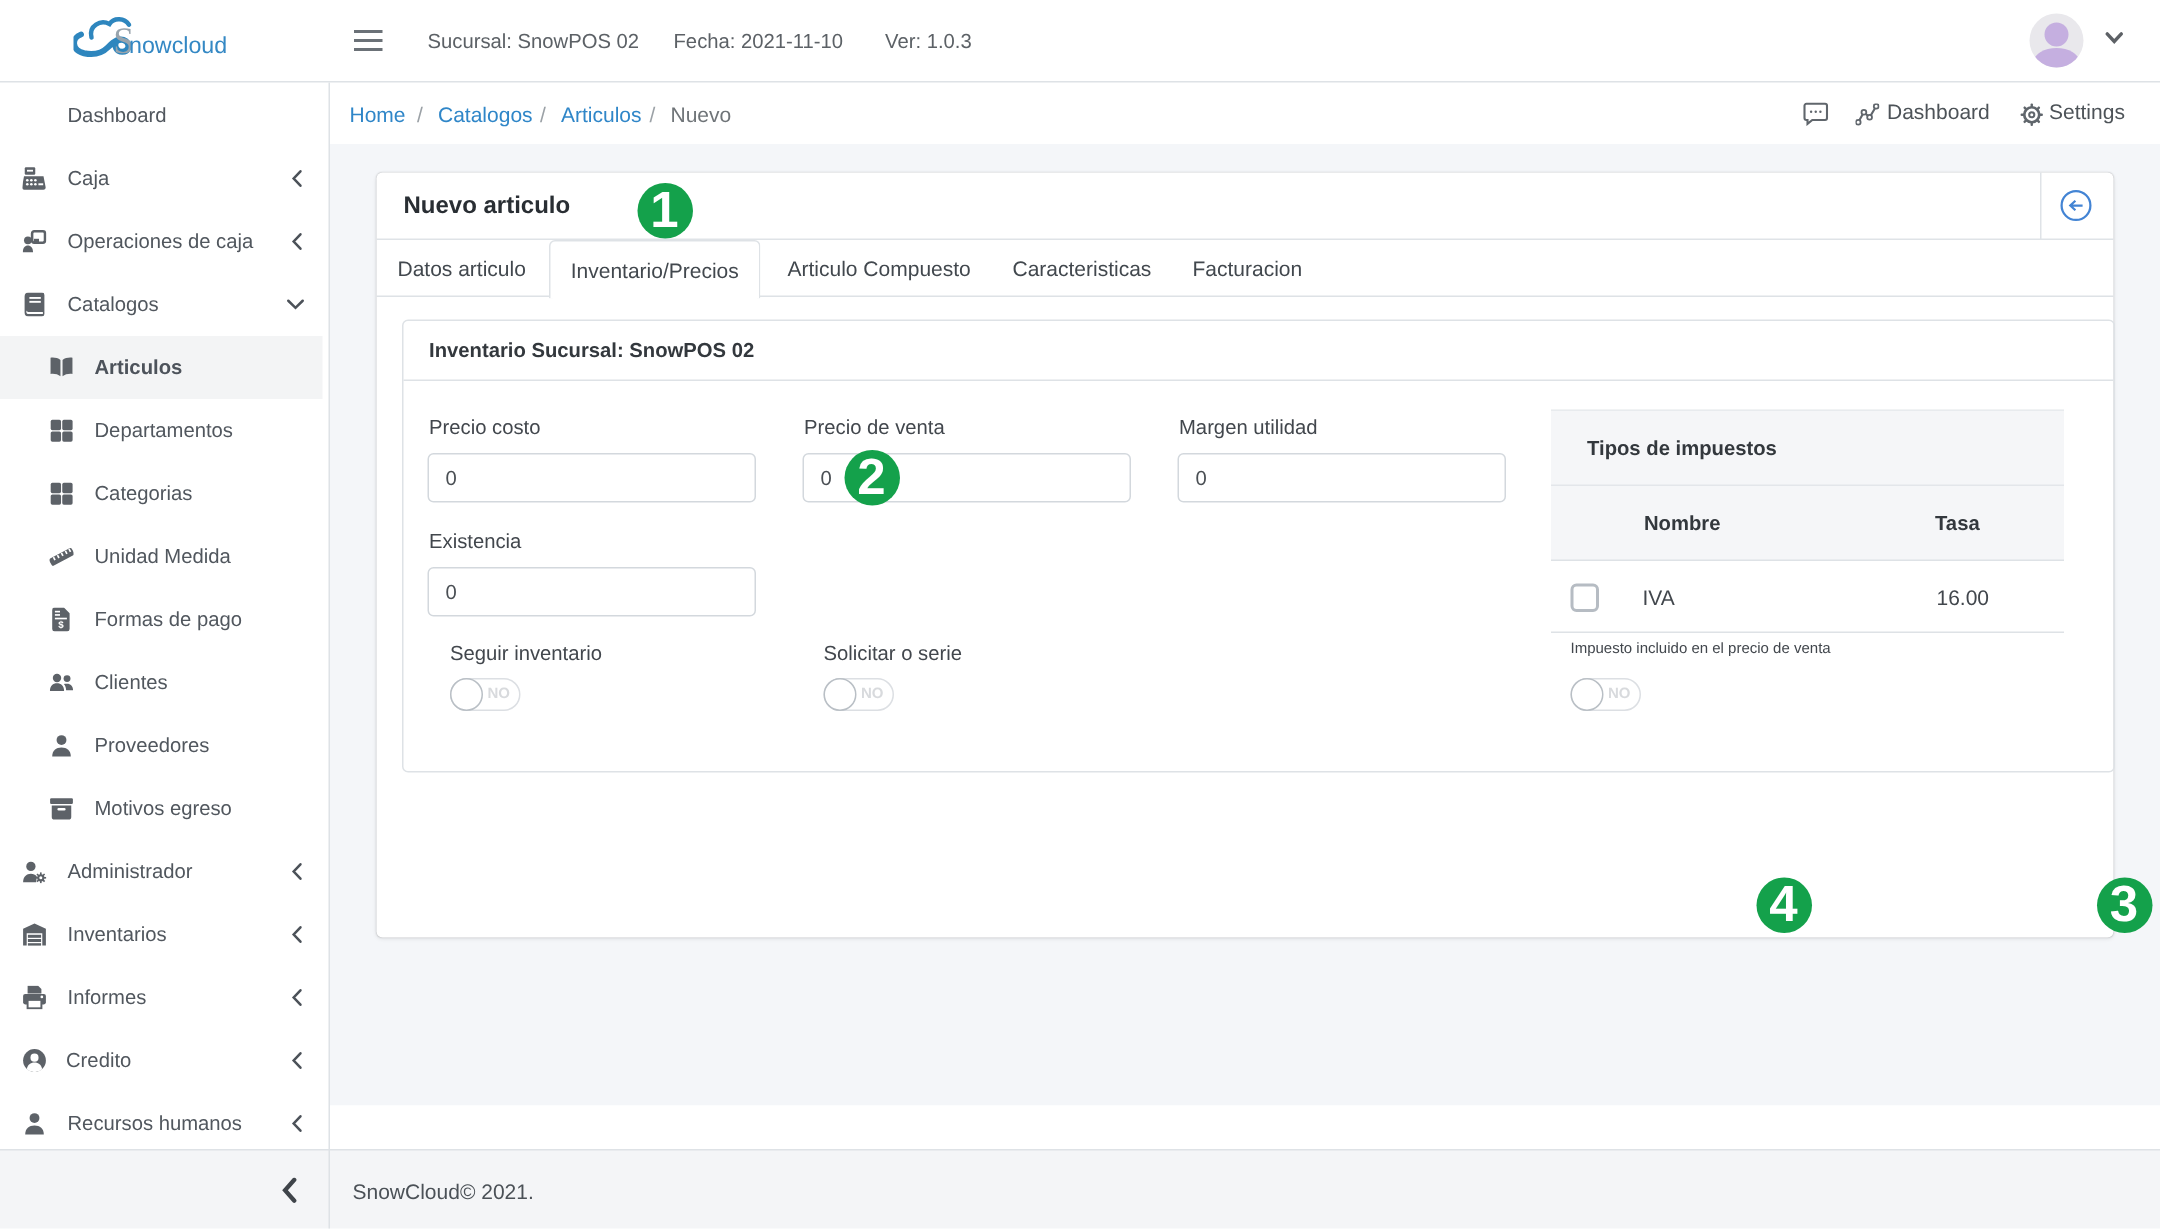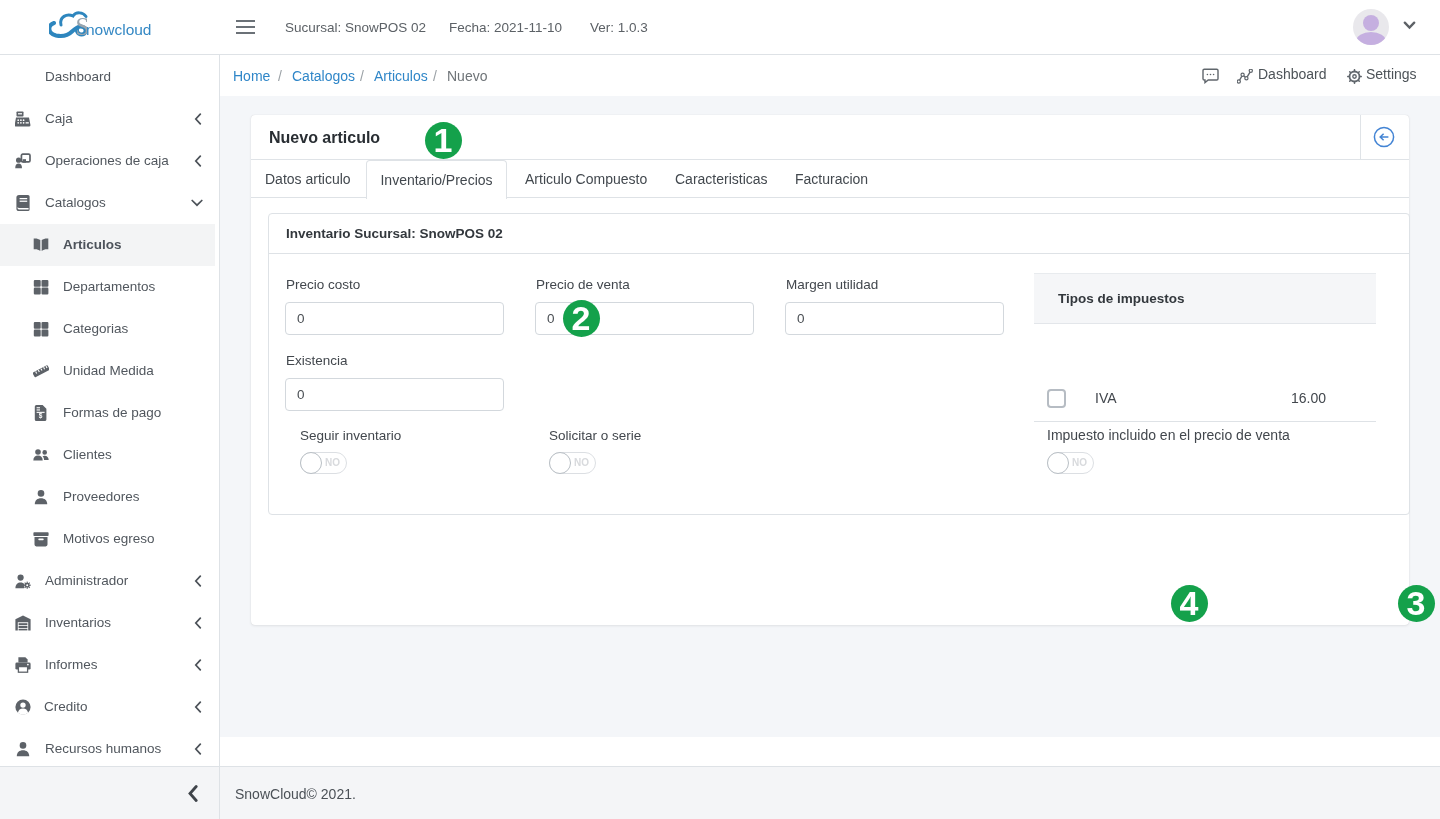--- a/index.html
+++ b/index.html
@@ -310,26 +310,30 @@
         <span style="position:absolute;left:-1px;top:-1px;width:22px;height:22px;border-radius:50%;background:#fff;border:1px solid #b9bfc5;box-sizing:border-box;"></span>
       </div>
     <div style="position:absolute;left:280px;top:238px;width:47px;height:22px;border:1px solid #dcdfe3;border-radius:11px;background:#fff;">
         <span style="position:absolute;left:24px;top:4px;font-size:10px;font-weight:bold;color:#d8dadd;">NO</span>
         <span style="position:absolute;left:-1px;top:-1px;width:22px;height:22px;border-radius:50%;background:#fff;border:1px solid #b9bfc5;box-sizing:border-box;"></span>
       </div>
 
     <div class="taxhead" style="left:765px;top:59px;width:342px;height:51px;border-top:1px solid #e8ebee;border-bottom:1px solid #e3e6ea;">
       <div class="abs" style="left:24px;top:17px;font-weight:bold;font-size:13.5px;color:#33383d;">Tipos de impuestos</div>
     </div>
+    <div class="taxhead" style="left:765px;top:110px;width:342px;height:50px;border-bottom:1px solid #dee2e6;">
+      <div class="abs" style="left:62px;top:17px;font-weight:bold;font-size:13.5px;color:#33383d;">Nombre</div>
+      <div class="abs" style="left:256px;top:17px;font-weight:bold;font-size:13.5px;color:#33383d;">Tasa</div>
+    </div>
     <div class="abs" style="left:765px;top:160px;width:342px;height:48px;border-bottom:1px solid #dee2e6;">
       <div class="abs" style="left:13px;top:15px;width:19px;height:19px;border:2px solid #b6bcc3;border-radius:4px;background:#fff;"></div>
       <div class="abs" style="left:61px;top:16px;font-size:14px;color:#42474d;">IVA</div>
       <div class="abs" style="left:257px;top:16px;font-size:14px;color:#42474d;">16.00</div>
     </div>
-    <div class="flabel" style="left:778px;top:213px;font-size:14px;">Impuesto incluido en el precio de venta</div>
+    <div class="flabel" style="left:778px;top:213px;font-size:10px;">Impuesto incluido en el precio de venta</div>
     <div style="position:absolute;left:778px;top:238px;width:47px;height:22px;border:1px solid #dcdfe3;border-radius:11px;background:#fff;">
         <span style="position:absolute;left:24px;top:4px;font-size:10px;font-weight:bold;color:#d8dadd;">NO</span>
         <span style="position:absolute;left:-1px;top:-1px;width:22px;height:22px;border-radius:50%;background:#fff;border:1px solid #b9bfc5;box-sizing:border-box;"></span>
       </div>
   </div>
 
 </div>
 
 <div style="position:absolute;left:424.5px;top:121.5px;width:37.0px;height:37.0px;border-radius:50%;background:#14a14b;color:#fff;font-weight:bold;font-size:34px;text-align:center;line-height:37.0px;z-index:30;font-family:'Liberation Sans',sans-serif;">1</div>
 <div style="position:absolute;left:562.5px;top:299.5px;width:37.0px;height:37.0px;border-radius:50%;background:#14a14b;color:#fff;font-weight:bold;font-size:34px;text-align:center;line-height:37.0px;z-index:30;font-family:'Liberation Sans',sans-serif;">2</div>

